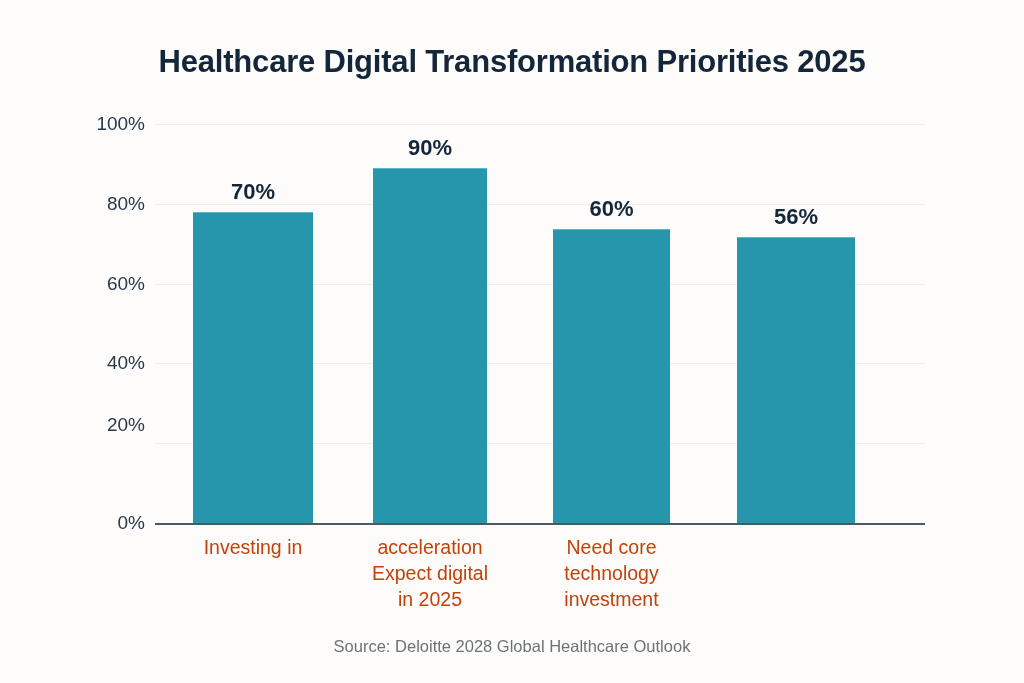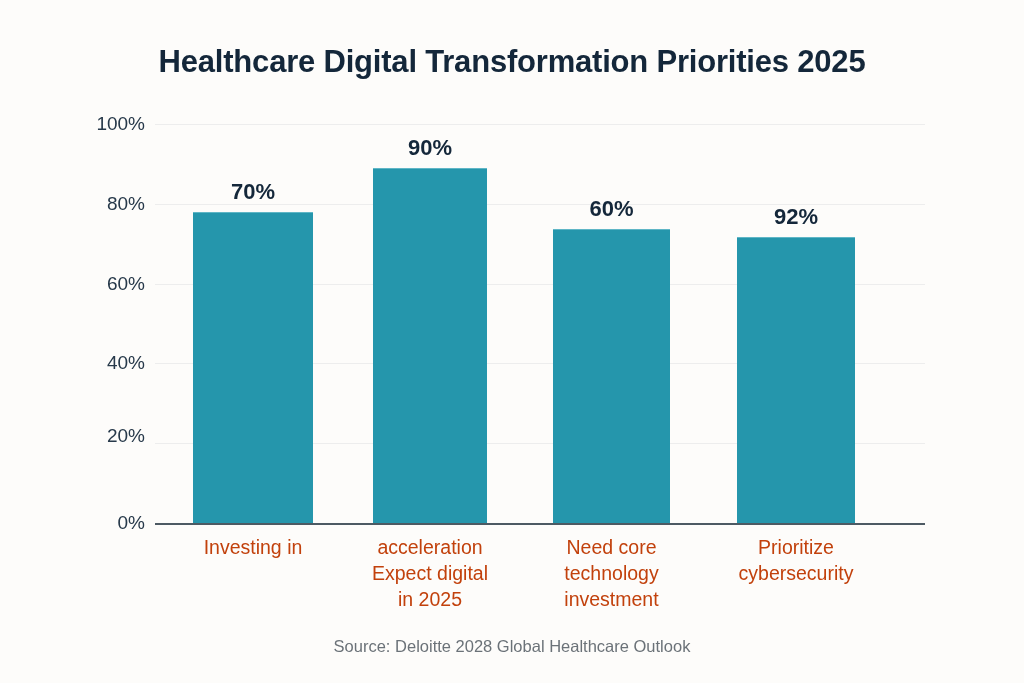--- a/index.html
+++ b/index.html
@@ -128,21 +128,21 @@
 </style>
 </head>
 <body>
 
 <div id="chart-figure">
 
   <div id="chart-title">Healthcare Digital Transformation Priorities 2025</div>
 
   <div id="y-axis">
       <div class="tick" style="top: 523px;">0%</div>
-      <div class="tick" style="top: 436px;">20%</div>
+      <div class="tick" style="top: 425px;">20%</div>
       <div class="tick" style="top: 363.4px;">40%</div>
       <div class="tick" style="top: 283.6px;">60%</div>
       <div class="tick" style="top: 203.8px;">80%</div>
       <div class="tick" style="top: 124px; text-align: right;">100%</div>
     </div>
 
   <div id="plot-area">
     <div id="gridlines">
         <div class="gridline" style="top: 319.2px;"></div>
         <div class="gridline" style="top: 239.4px;"></div>
@@ -156,38 +156,34 @@
         <div class="bar" style="left: 398px; width: 117px; height: 293.265px; background: rgb(37, 150, 172);"></div>
         <div class="bar" style="left: 582px; width: 118px; height: 285.285px; background: rgb(37, 150, 172);"></div>
       </div>
     <div id="axis-line-x"></div>
   </div>
 
   <div id="value-labels">
       <div class="bar-value" style="left: 193px; width: 120px; top: 204.578px;">70%</div>
       <div class="bar-value" style="left: 373px; width: 114px; top: 160.688px;">90%</div>
       <div class="bar-value" style="left: 553px; width: 117px; top: 221.735px;">60%</div>
-      <div class="bar-value" style="left: 737px; width: 118px; top: 229.715px;">92%</div>
+      <div class="bar-value" style="left: 737px; width: 118px; top: 229.715px;">56%</div>
     </div>
 
   <div id="x-axis">
       <div class="x-cat-label" style="left: -2px; width: 200px;">
         <div>Investing in</div>
       </div>
       <div class="x-cat-label" style="left: 175px; width: 200px;">
         <div>acceleration</div>
         <div>Expect digital</div>
         <div>in 2025</div>
       </div>
       <div class="x-cat-label" style="left: 356.5px; width: 200px;">
         <div>Need core</div>
         <div>technology</div>
         <div>investment</div>
       </div>
-      <div class="x-cat-label" style="left: 541px; width: 200px;">
-        <div>Prioritize</div>
-        <div>cybersecurity</div>
-      </div>
     </div>
 
   <div id="source-caption">Source: Deloitte 2028 Global Healthcare Outlook</div>
 
 </div>
 
 </body></html>

